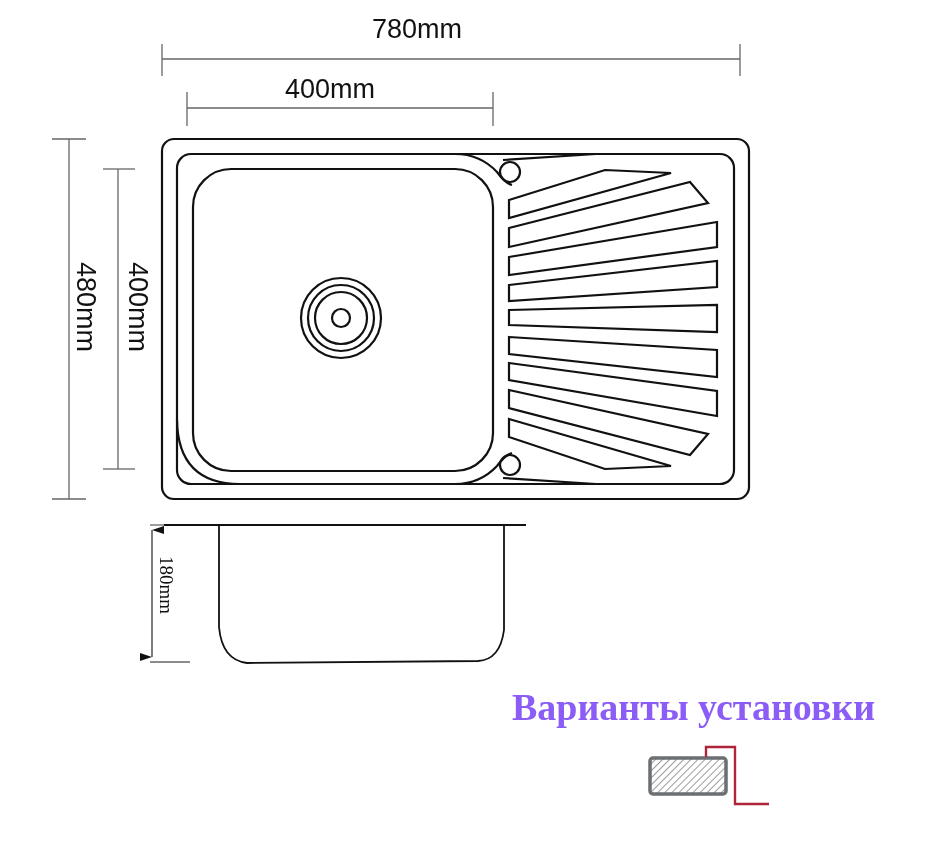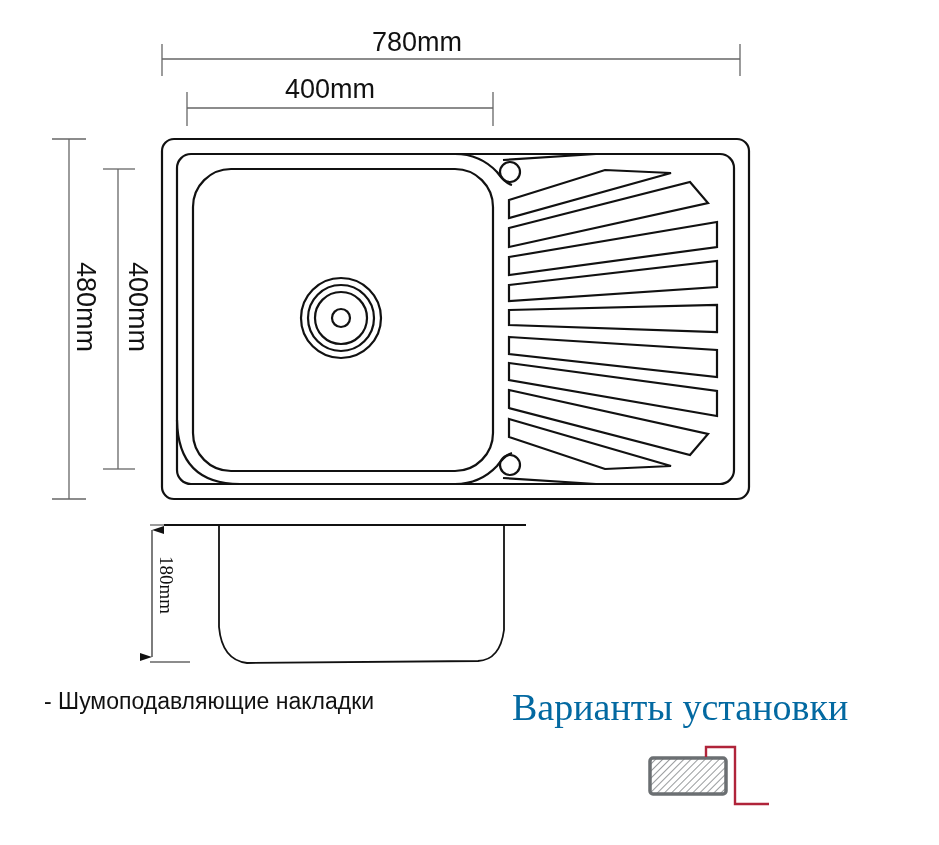--- a/index.html
+++ b/index.html
@@ -12,22 +12,22 @@
   .dim-vert { transform-origin: left top; transform: rotate(90deg); }
   .dim-serif { font-family: "Liberation Serif", serif; font-size: 19px; }
   .features {
     position: absolute; left: 44px; top: 688px; margin: 0; padding: 0;
     list-style: none; font-family: "Liberation Sans", sans-serif;
     font-size: 23px; line-height: 27.5px; color: #111;
   }
   .features li { white-space: nowrap; }
   .install-title {
     position: absolute; left: 512px; top: 688px;
-    font-family: "Liberation Serif", serif; font-size: 38px; color: #0369a1;
-    white-space: nowrap; line-height: 1;
+    font-family: "Liberation Serif", serif; font-size: 38px; color: #8b5cf6;
+    white-space: nowrap; line-height: 1; font-weight: bold;
   }
 </style>
 </head>
 <body>
 
 <div class="canvas">
   <svg width="939" height="845" viewBox="0 0 939 845" xmlns="http://www.w3.org/2000/svg">
     <defs>
       <pattern id="hatch" width="5" height="5" patternUnits="userSpaceOnUse" patternTransform="rotate(45)">
         <line x1="0" y1="0" x2="0" y2="5" stroke="#6b6f72" stroke-width="1.4"></line>
@@ -103,23 +103,22 @@
       <line x1="152" y1="530" x2="152" y2="657" stroke="#111" stroke-width="1.1" marker-start="url(#arrowUp)" marker-end="url(#arrowUp)"></line>
     </g>
 
     <g>
       <rect x="650" y="758" width="76" height="36" rx="3" fill="url(#hatch)" stroke="#6b6f72" stroke-width="3.5"></rect>
       <path d="M706,757 L706,747 L735,747 L735,804 L769,804" fill="none" stroke="#b0243a" stroke-width="2.4"></path>
     </g>
   </svg>
 </div>
 
-<div class="dim-label" style="left:372px; top:29px;">780mm</div>
+<div class="dim-label" style="left:372px; top:16px;">780mm</div>
 <div class="dim-label" style="left:285px; top:76px;">400mm</div>
 <div class="dim-label dim-vert" style="left:99px; top:262px;">480mm</div>
 <div class="dim-label dim-vert" style="left:151px; top:262px;">400mm</div>
 <div class="dim-label dim-vert dim-serif" style="left:176px; top:556px;">180mm</div>
 
 <ul class="features">
-  <li>- Шумоподавляющие накладки</li>
 </ul>
 
 <div class="install-title">Варианты установки</div>
 
 </body></html>

